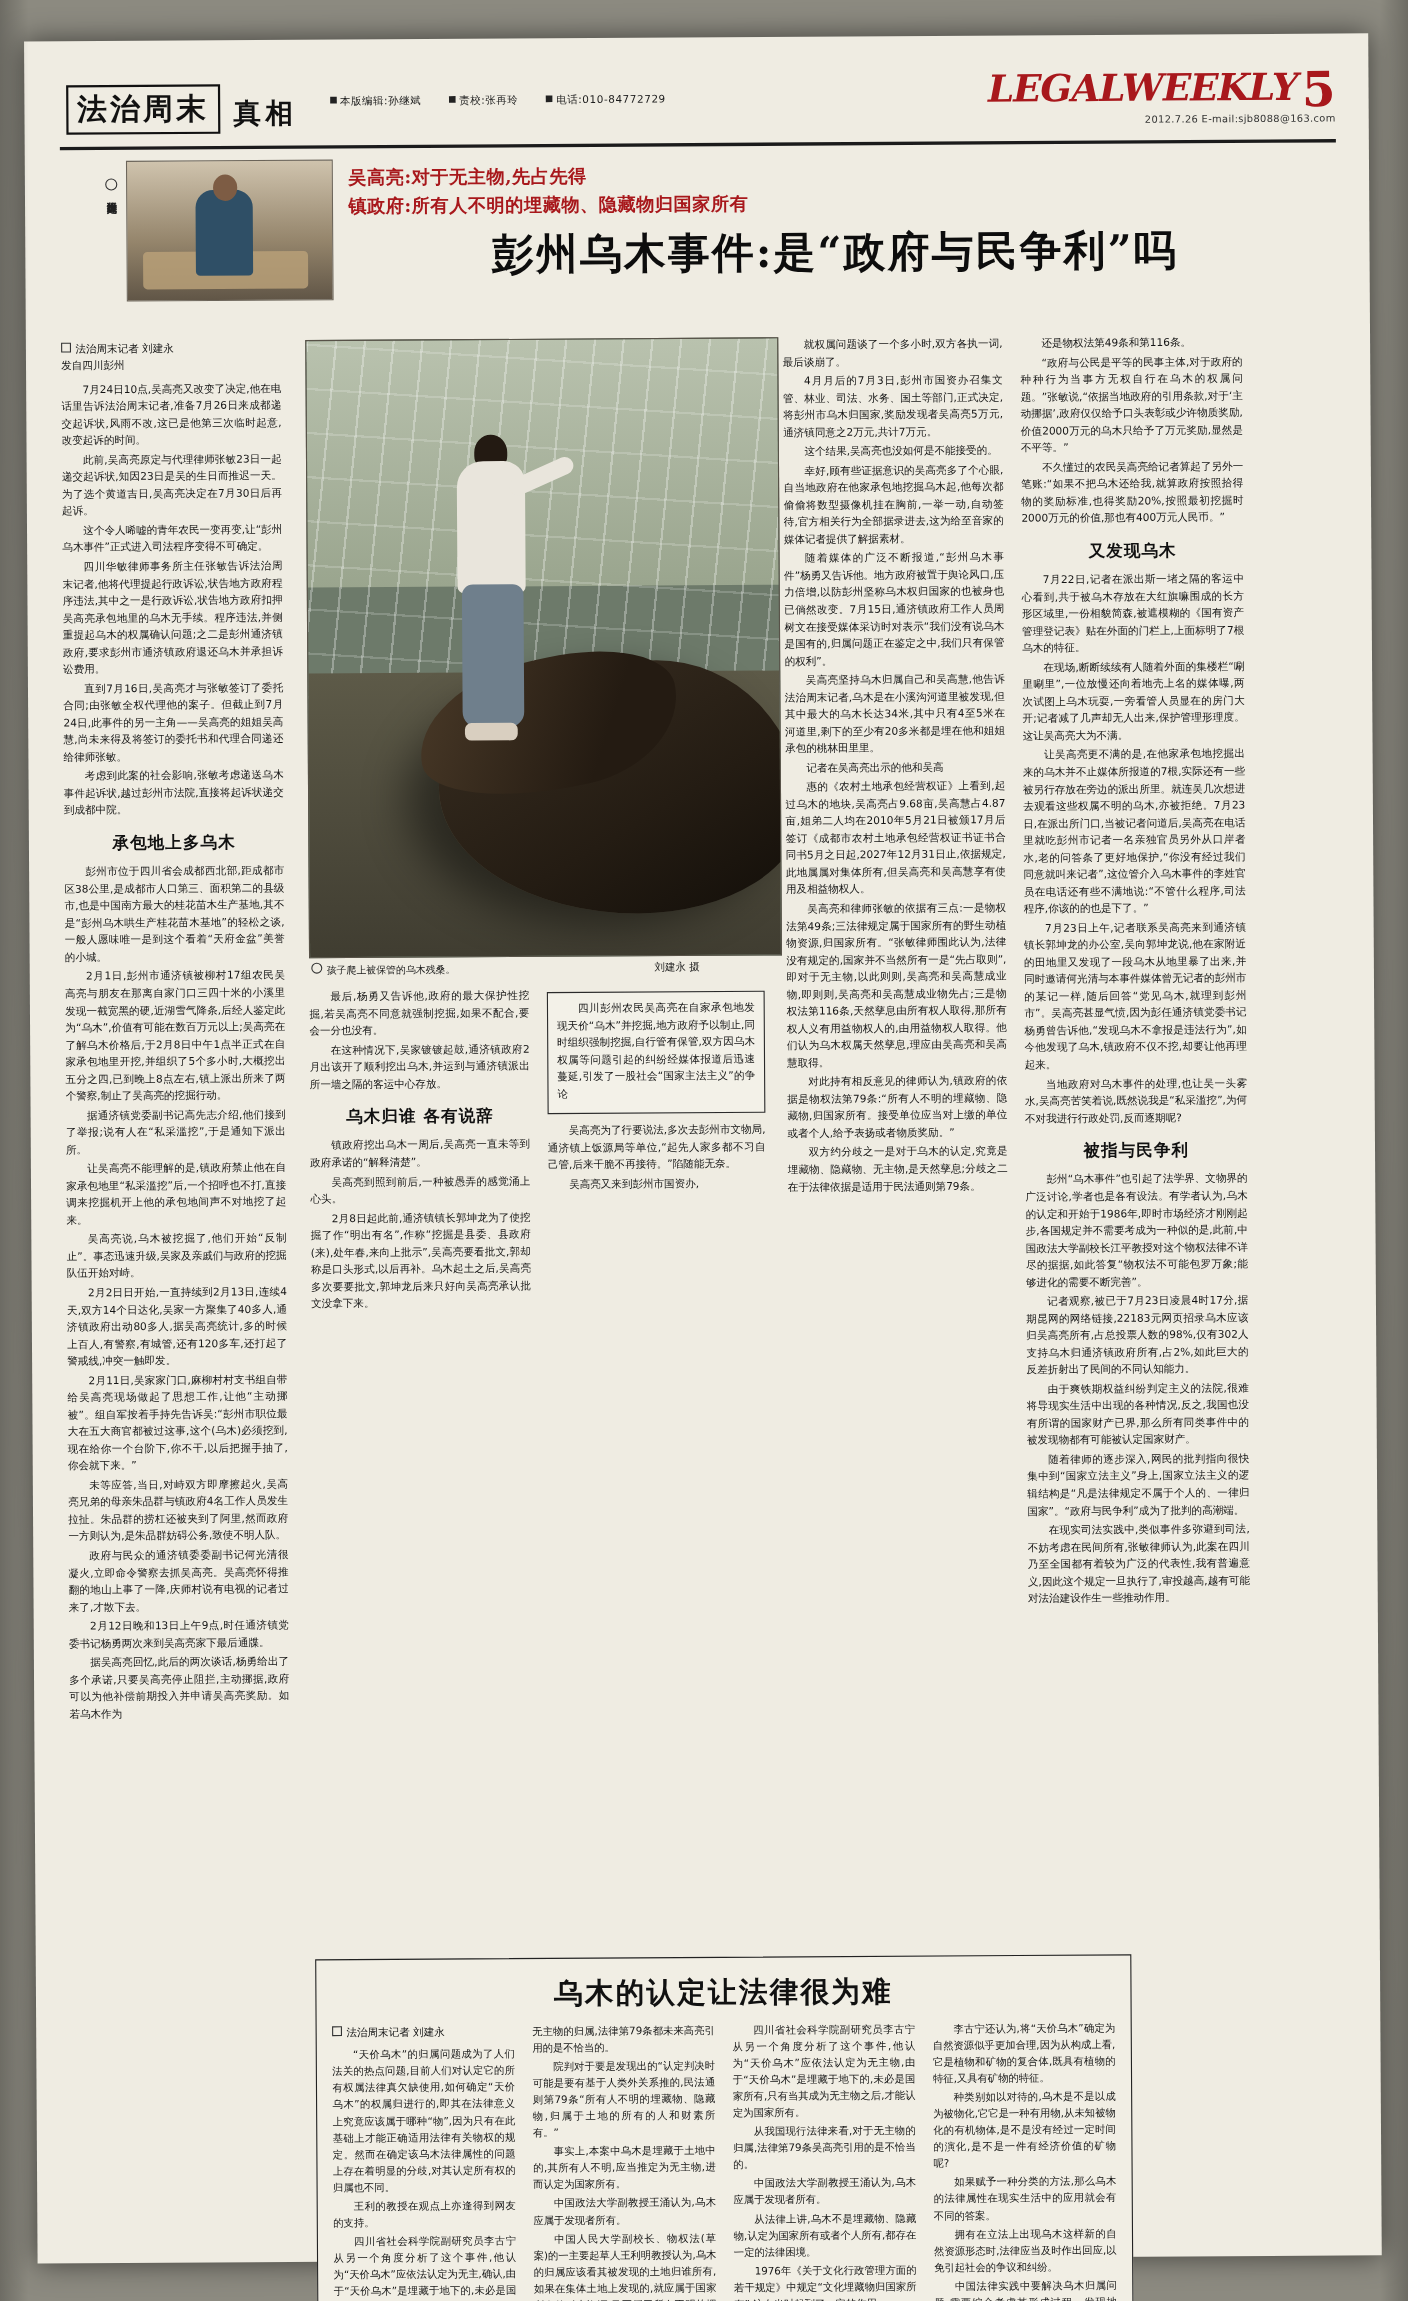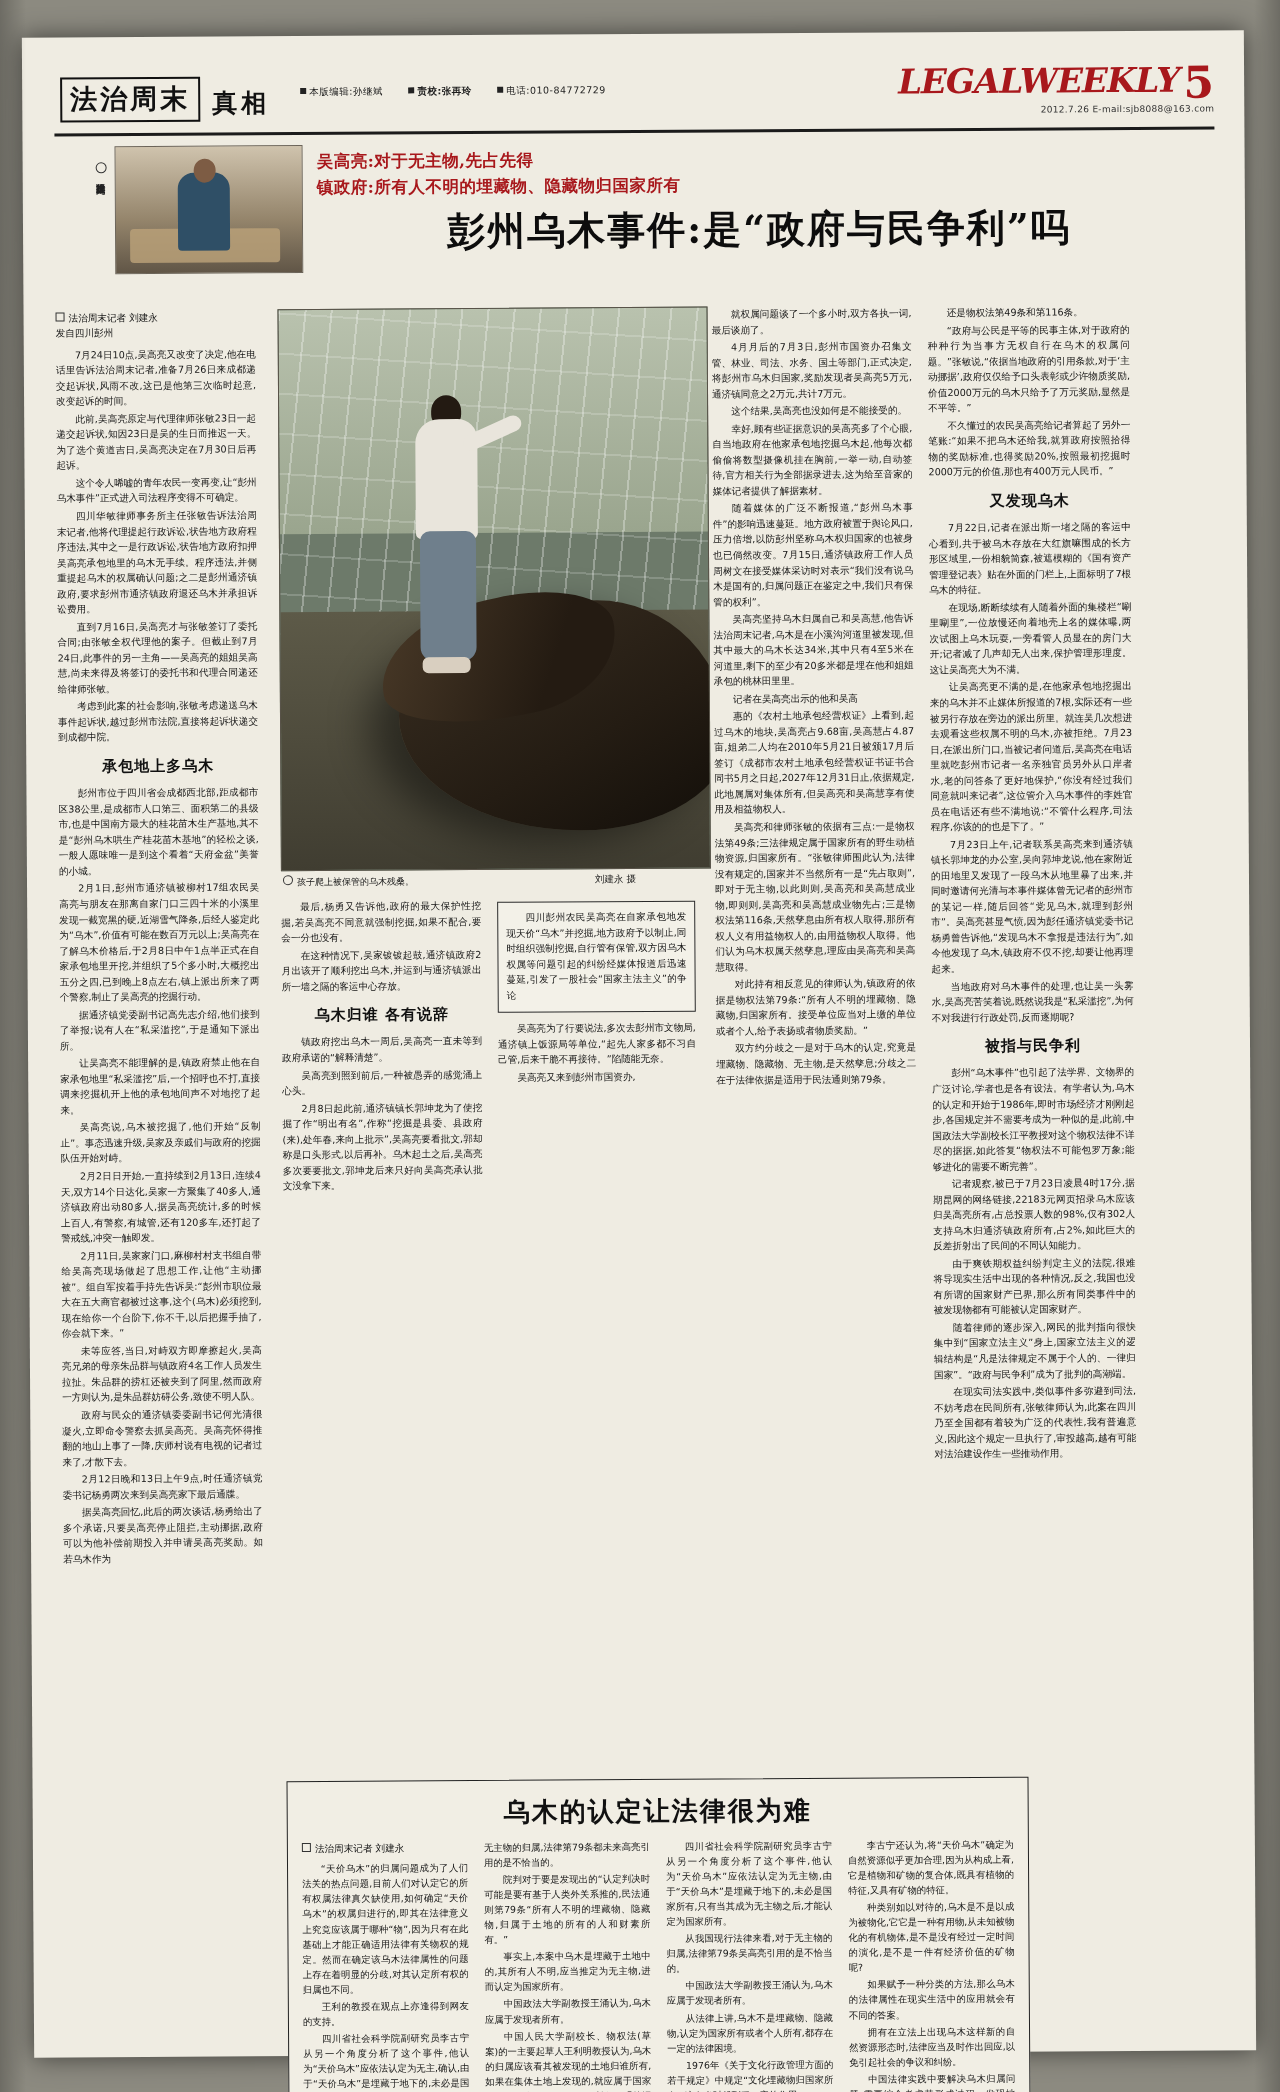--- a/index.html
+++ b/index.html
@@ -372,21 +372,21 @@
   <div class="sheet">
     <div class="inner">
 
       <div class="masthead">
         <div class="mast-left">
           <div class="mast-logo">法治周末</div>
           <div class="mast-section">真相</div>
         </div>
         <div class="mast-credits">
           <span><i></i><b style="font-weight:normal">本版编辑:孙继斌</b></span>
-          <span><i></i><b style="font-weight:bold">责校:张再玲</b></span>
+          <span><i></i><b style="font-weight:normal">责校:张再玲</b></span>
           <span><i></i><b style="font-weight:normal">电话:010-84772729</b></span>
         </div>
         <div class="mast-right">
           <div>
             <span class="lw-logo">LEGALWEEKLY</span><span class="lw-num">5</span>
           </div>
           <div class="mast-meta">2012.7.26   E-mail:sjb8088@163.com</div>
         </div>
       </div>
 
@@ -468,21 +468,21 @@
           </div>
           <p>吴高亮为了行要说法,多次去彭州市文物局,通济镇上饭源局等单位,“起先人家多都不习自己管,后来干脆不再接待。”陷随能无奈。</p>
           <p>吴高亮又来到彭州市国资办,</p>
         </div>
 
         <div class="col" style="left:656px; top:0px; width:200px;">
           <p>就权属问题谈了一个多小时,双方各执一词,最后谈崩了。</p>
           <p>4月月后的7月3日,彭州市国资办召集文管、林业、司法、水务、国土等部门,正式决定,将彭州市乌木归国家,奖励发现者吴高亮5万元,通济镇同意之2万元,共计7万元。</p>
           <p>这个结果,吴高亮也没如何是不能接受的。</p>
           <p>幸好,顾有些证据意识的吴高亮多了个心眼,自当地政府在他家承包地挖掘乌木起,他每次都偷偷将数型摄像机挂在胸前,一举一动,自动签待,官方相关行为全部据录进去,这为给至音家的媒体记者提供了解据素材。</p>
-          <p>随着媒体的广泛不断报道,“彭州乌木事件”的影响迅速蔓延。地方政府被置于舆论风口,压力倍增,以防彭州坚称乌木权归国家的也被身也已倘然改变。7月15日,通济镇政府工作人员周树文在接受媒体采访时对表示“我们没有说乌木是国有的,归属问题正在鉴定之中,我们只有保管的权利”。</p>
+          <p>随着媒体的广泛不断报道,“彭州乌木事件”杨勇又告诉他。地方政府被置于舆论风口,压力倍增,以防彭州坚称乌木权归国家的也被身也已倘然改变。7月15日,通济镇政府工作人员周树文在接受媒体采访时对表示“我们没有说乌木是国有的,归属问题正在鉴定之中,我们只有保管的权利”。</p>
           <p>吴高亮坚持乌木归属自己和吴高慧,他告诉法治周末记者,乌木是在小溪沟河道里被发现,但其中最大的乌木长达34米,其中只有4至5米在河道里,剩下的至少有20多米都是埋在他和姐姐承包的桃林田里里。</p>
           <p>记者在吴高亮出示的他和吴高</p>
           <p>惠的《农村土地承包经营权证》上看到,起过乌木的地块,吴高亮占9.68亩,吴高慧占4.87亩,姐弟二人均在2010年5月21日被颁17月后签订《成都市农村土地承包经营权证书证书合同书5月之日起,2027年12月31日止,依据规定,此地属属对集体所有,但吴高亮和吴高慧享有使用及相益物权人。</p>
           <p>吴高亮和律师张敏的依据有三点:一是物权法第49条;三法律规定属于国家所有的野生动植物资源,归国家所有。“张敏律师围此认为,法律没有规定的,国家并不当然所有一是“先占取则”,即对于无主物,以此则则,吴高亮和吴高慧成业物,即则则,吴高亮和吴高慧成业物先占;三是物权法第116条,天然孳息由所有权人取得,那所有权人义有用益物权人的,由用益物权人取得。他们认为乌木权属天然孳息,理应由吴高亮和吴高慧取得。</p>
           <p>对此持有相反意见的律师认为,镇政府的依据是物权法第79条:“所有人不明的埋藏物、隐藏物,归国家所有。接受单位应当对上缴的单位或者个人,给予表扬或者物质奖励。”</p>
           <p>双方约分歧之一是对于乌木的认定,究竟是埋藏物、隐藏物、无主物,是天然孳息;分歧之二在于法律依据是适用于民法通则第79条。</p>
         </div>
 
         <div class="col" style="left:872px; top:0px; width:202px;">
           <p>还是物权法第49条和第116条。</p>

